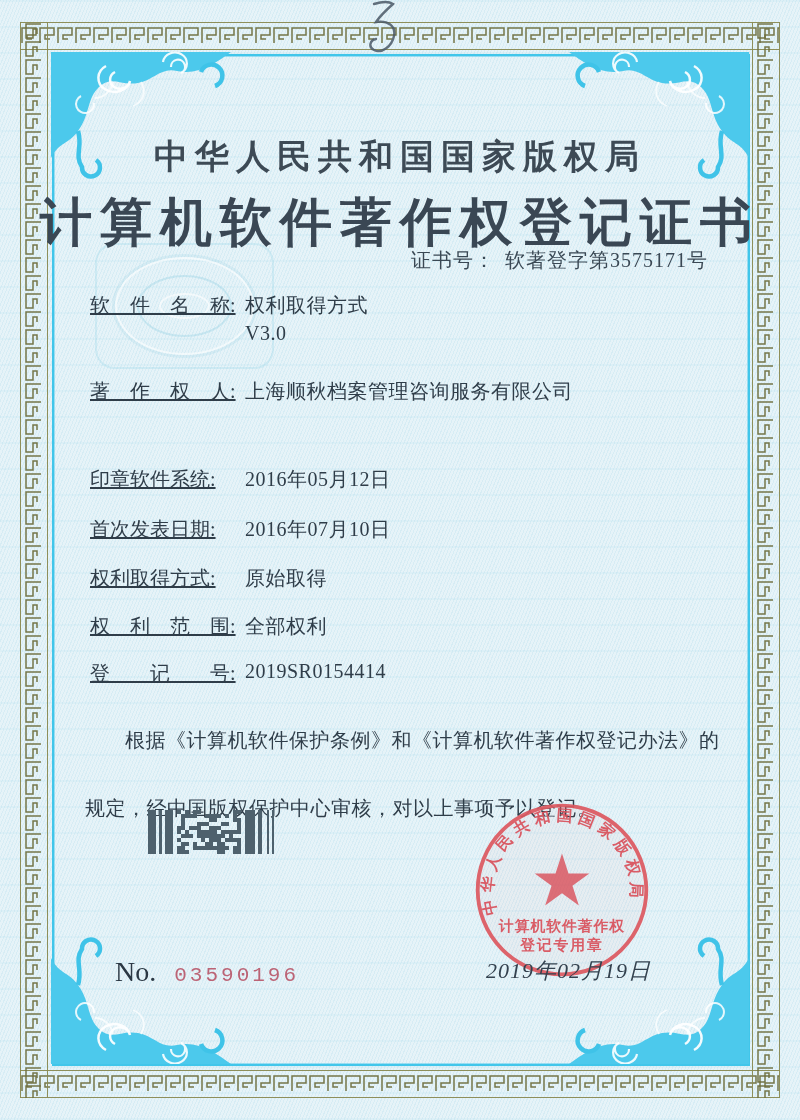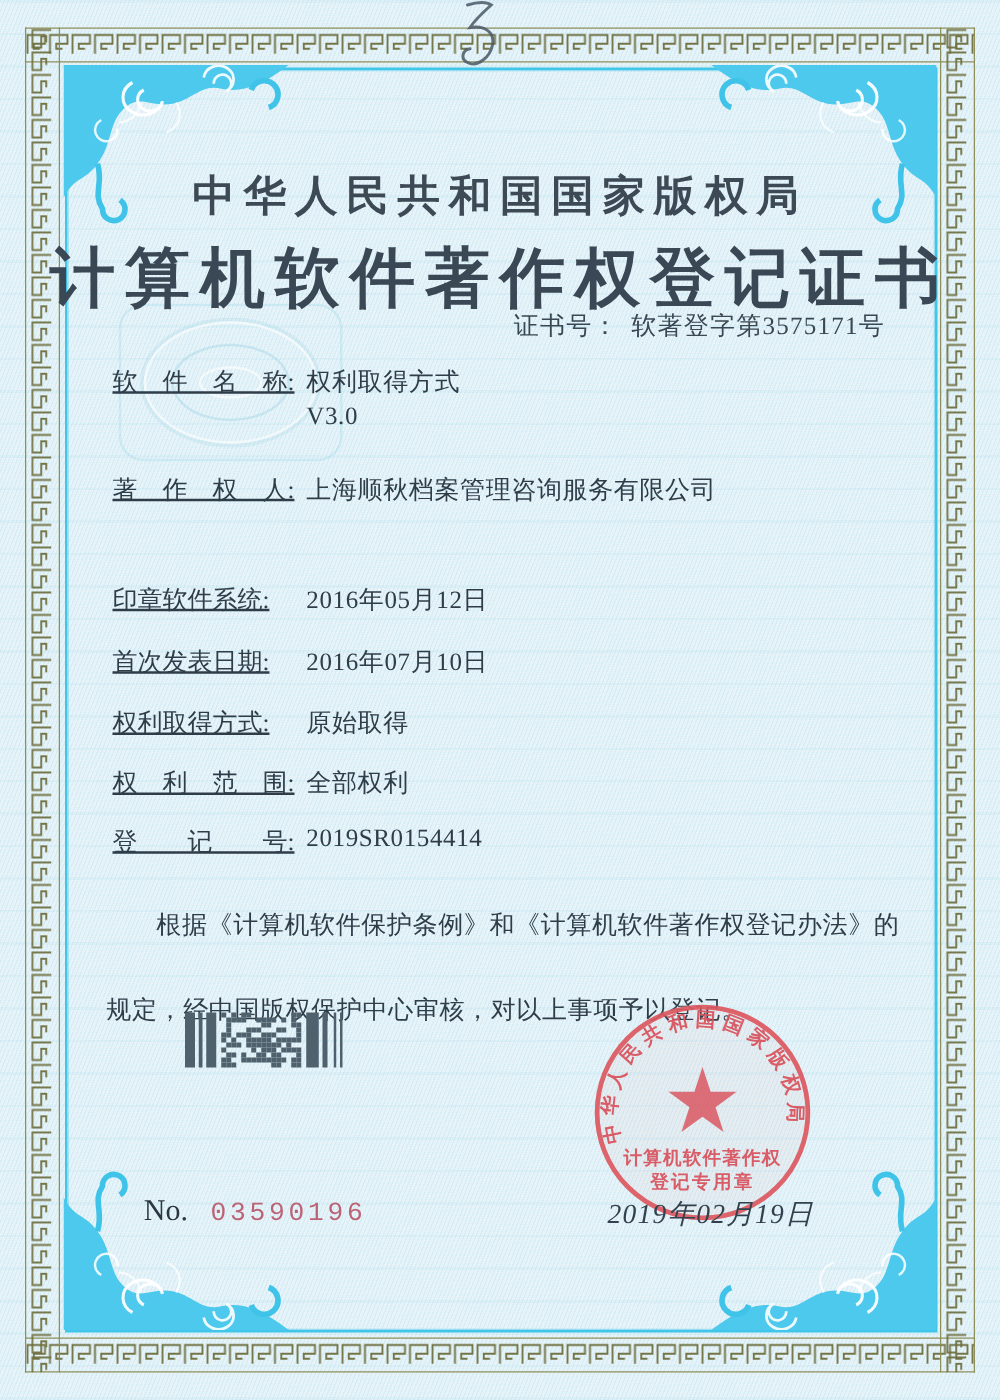--- a/index.html
+++ b/index.html
@@ -63,21 +63,21 @@
   .barcode{position:absolute;left:148px;top:810px;height:44px;display:flex;align-items:stretch;}
   .barcode .bar{background:#4e616d;}
   .b8{width:8px;} .b3{width:3px;} .b10{width:10px;} .b4{width:4px;} .b2{width:2px;}
   .g3{margin-right:3px;} .g4{margin-right:4px;} .g5{margin-right:5px;}
   .bc-matrix{width:64px;height:44px;display:grid;grid-template-columns:repeat(16,4px);
       grid-template-rows:repeat(11,4px);}
   .bc-matrix i{display:block;}
   .bc-matrix i.on{background:#4e616d;}
   
   .serial{position:absolute;left:115px;top:956px;}
-  .serial .prefix{font-size:24px;color:#2b3844;text-align:right;}
+  .serial .prefix{font-size:28px;color:#2b3844;text-align:right;}
   .serial .num{font-family:"Liberation Mono","DejaVu Sans Mono",monospace;
       font-size:21px;color:#b85568;letter-spacing:3px;margin-left:14px;opacity:.9;}
   
   .seal{position:absolute;left:471px;top:799px;width:182px;height:182px;opacity:.92;}
   .seal-date{position:absolute;left:455px;top:956px;width:196px;text-align:right;
       font-size:22px;color:#33414e;letter-spacing:1px;font-style:italic;}
 </style>
 </head>
 <body>
 

